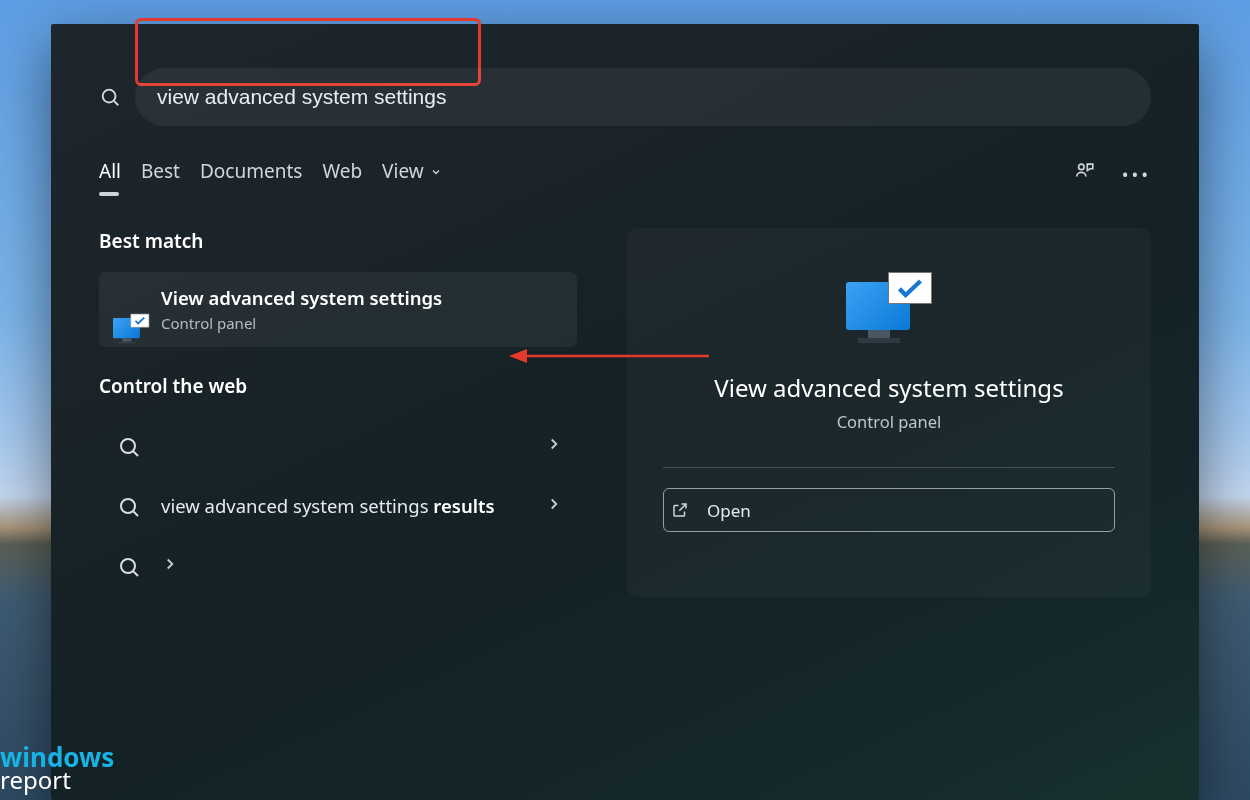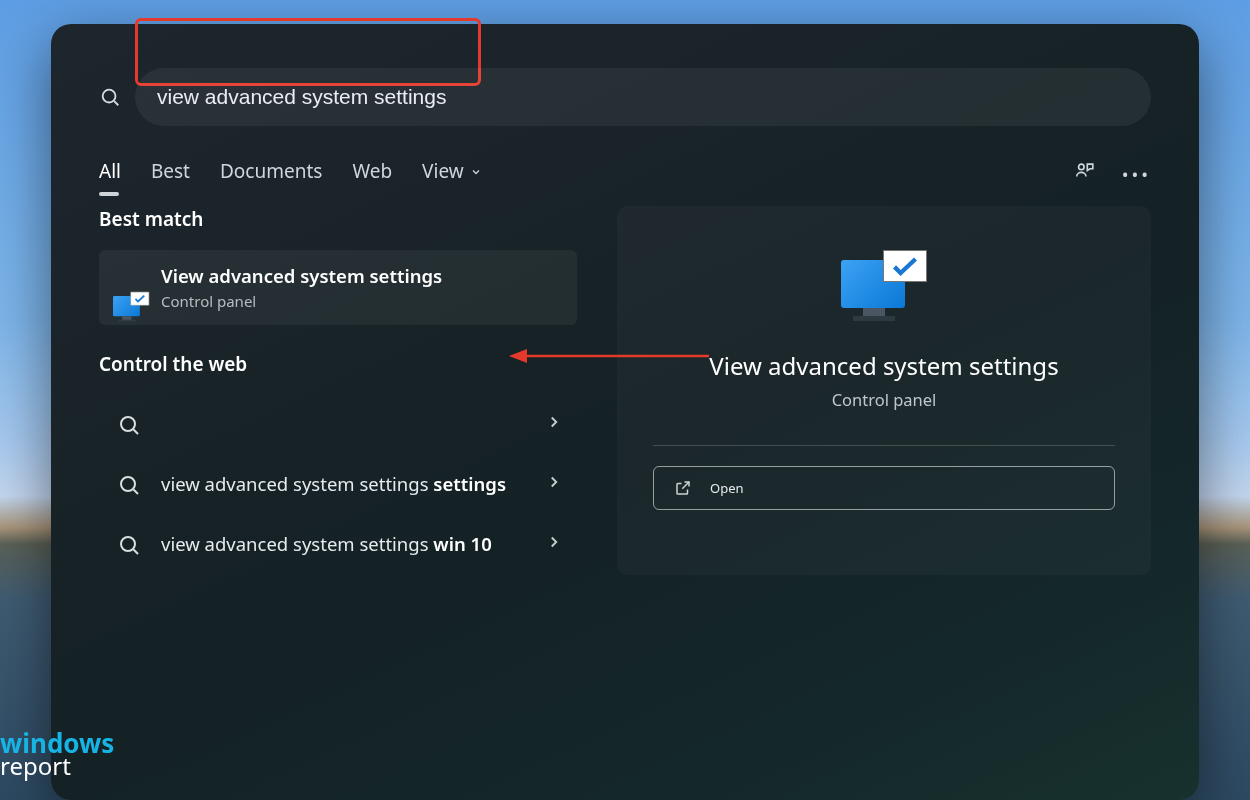--- a/index.html
+++ b/index.html
@@ -6,21 +6,21 @@
   html, body { width: 1250px; height: 800px; overflow: hidden; font-family: "Segoe UI", system-ui, sans-serif; }
   
   .desktop {
     width: 1250px; height: 800px; position: relative;
     background: linear-gradient(180deg, #5e9ee4 0%, #7db5ea 40%, #a6c9ef 55%, #c3d7f0 62%, #a8947a 66%, #5b6157 68%, #3f5c73 75%, #2d4a63 100%);
   }
   
   .panel {
     position: absolute; left: 51px; top: 24px; right: 51px; bottom: 0;
     background: linear-gradient(155deg, #1e262d 0%, #192328 30%, #142125 55%, #14272a 80%, #17312e 100%);
-    border-radius: 20px;
+    border-radius: 2px;
     box-shadow: 0 20px 60px rgba(0,0,0,.5);
     color: #e8eef3;
     padding: 44px 48px 0 48px;
   }
   
   .search-row { display: flex; align-items: center; gap: 14px; }
   .search-icon { width: 22px; height: 22px; color: #d7dde2; flex: none; }
   .search-input-wrap {
     flex: 1; height: 58px; border-radius: 30px;
     background: rgba(255,255,255,0.06);
@@ -30,32 +30,32 @@
   .search-input {
     flex: 1; background: transparent; border: none; outline: none;
     color: #e8eef3; font-size: 21px;
   }
   .highlight-box {
     position: absolute; border: 3px solid #e4392b; border-radius: 6px;
     left: 84px; top: -6px; width: 346px; height: 68px; pointer-events: none;
   }
   
   .filters-row {
-    display: flex; align-items: center; margin-top: 32px; gap: 30px;
+    display: flex; align-items: center; margin-top: 32px; gap: 20px;
     font-size: 19px; color: #d0d6db;
   }
   .filter-tab { cursor: pointer; padding-bottom: 6px; position: relative; }
   .filter-tab.active { color: #fff; }
   .filter-tab.active::after { content:""; position:absolute; left:0; bottom:-6px; width:20px; height:4px; background:#cfd4d8; border-radius:2px; }
   .chev-down { display:inline-block; margin-left:6px; }
   .top-right { margin-left: auto; display: flex; gap: 26px; align-items:center; color:#d0d6db; }
   .top-right svg { width:22px; height:22px; }
   .dots { letter-spacing: 3px; font-size: 18px; }
   
-  .body-row { display: flex; margin-top: 16px; gap: 40px; }
+  .body-row { display: flex; margin-top: 38px; gap: 50px; }
   .left-col { width: 478px; }
   .right-col { flex: 1; background: rgba(255,255,255,0.03); border-radius: 10px; padding: 44px 36px 0 36px; }
   
   .sect-title { font-size: 19px; font-weight: 600; color: #fff; margin-bottom: 18px; }
   .sect-title.web { margin-top: 26px; }
   
   .result-item {
     display: flex; align-items: center; gap: 16px;
     padding: 14px 14px; border-radius: 6px; cursor: pointer;
   }
@@ -78,30 +78,30 @@
   .check-badge { position:absolute; right:0; top:0; width:44px; height:32px; background:#fff; border:1px solid #777; display:flex; align-items:center; justify-content:center; }
   .check-badge svg { width:28px; height:22px; stroke:#1976d2; stroke-width:5; fill:none; }
   .sm-icon { transform: scale(.42); transform-origin: left center; }
   .sm-wrap { width:32px; height:32px; overflow:visible; position:relative; }
   
   .preview-title { font-size: 24px; color:#fff; margin-top: 22px; }
   .preview-sub { font-size: 16.5px; color:#bfc6cb; margin-top: 6px; }
   .hr { height:1px; background: rgba(255,255,255,.18); margin-top: 34px; }
   .open-btn {
     margin-top: 20px; height: 44px; border:1.5px solid rgba(255,255,255,.55); border-radius:6px;
-    display:flex; align-items:center; gap:18px; padding:0 20px; cursor:pointer;
-    font-size:13px; color:#e5eaee;
+    display:flex; align-items:center; gap:18px; padding:0 7px; cursor:pointer;
+    font-size:17px; color:#e5eaee;
   }
   .open-btn svg { width:18px; height:18px; stroke:#cfd4d8; }
   
   .arrow-annot { position:absolute; pointer-events:none; }
   .arrow-line { stroke:#e4392b; stroke-width:2.5; fill:none; }
   .arrow-head { fill:#e4392b; }
   
-  .watermark { position:absolute; left:0; bottom:22px; font-size:26px; font-weight:700; line-height:.95; }
+  .watermark { position:absolute; left:0; bottom:8px; font-size:26px; font-weight:700; line-height:.95; }
   .watermark .w1 { color:#16b3e4; }
   .watermark .w2 { color:#fff; font-weight:400; font-size:24px; }
 </style>
 </head>
 <body>
 
 <div class="desktop">
 
   <div class="panel">
     <div class="highlight-box"></div>
@@ -167,38 +167,34 @@
                 </svg></span>
             </div>
             <div class="result-item">
     <div class="result-icon">
                 <svg class="mag" viewBox="0 0 24 24" fill="none" stroke="currentColor" stroke-width="2">
                   <circle cx="11" cy="11" r="7"></circle>
                   <line x1="21" y1="21" x2="16.5" y2="16.5"></line>
                 </svg>
               </div>
     <div class="result-text">
-      <div class="result-title"><span class="light">view advanced system settings </span><span class="bold">settings</span></div>
+      <div class="result-title"><span class="light">view advanced system settings </span><span class="bold">results</span></div>
 
     </div>
     <span><svg class="chev-right" viewBox="0 0 24 24" fill="none" stroke="currentColor" stroke-width="2.5">
                   <polyline points="9 6 15 12 9 18"></polyline>
                 </svg></span>
             </div>
             <div class="result-item">
     <div class="result-icon">
                 <svg class="mag" viewBox="0 0 24 24" fill="none" stroke="currentColor" stroke-width="2">
                   <circle cx="11" cy="11" r="7"></circle>
                   <line x1="21" y1="21" x2="16.5" y2="16.5"></line>
                 </svg>
               </div>
-    <div class="result-text">
-      <div class="result-title"><span class="light">view advanced system settings </span><span class="bold">win 10</span></div>
-
-    </div>
     <span><svg class="chev-right" viewBox="0 0 24 24" fill="none" stroke="currentColor" stroke-width="2.5">
                   <polyline points="9 6 15 12 9 18"></polyline>
                 </svg></span>
             </div>
           </div>
       </div>
 
       <div class="right-col">
         <div class="preview-center">
           <div class="big-icon">

